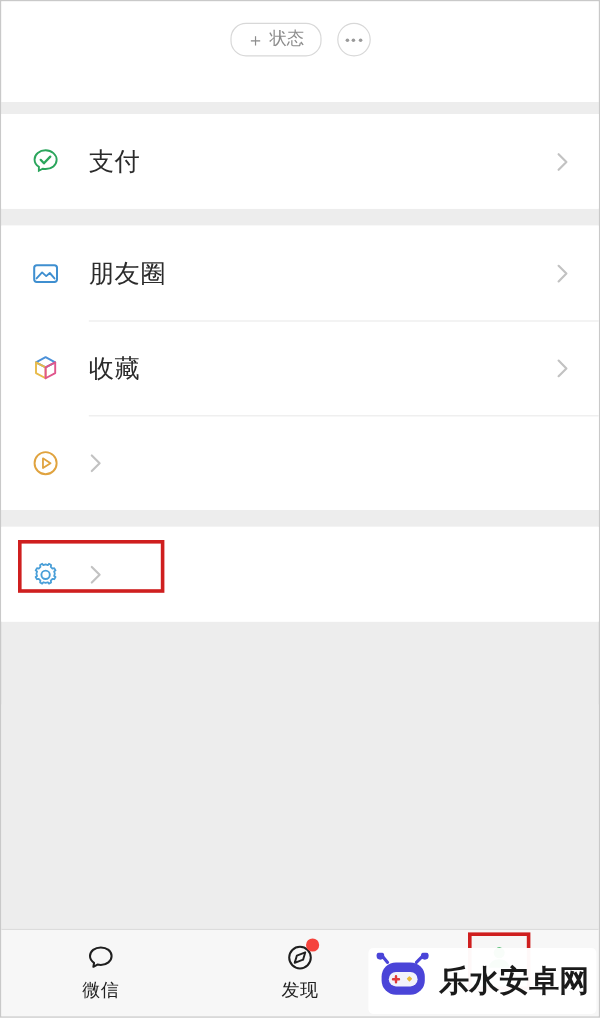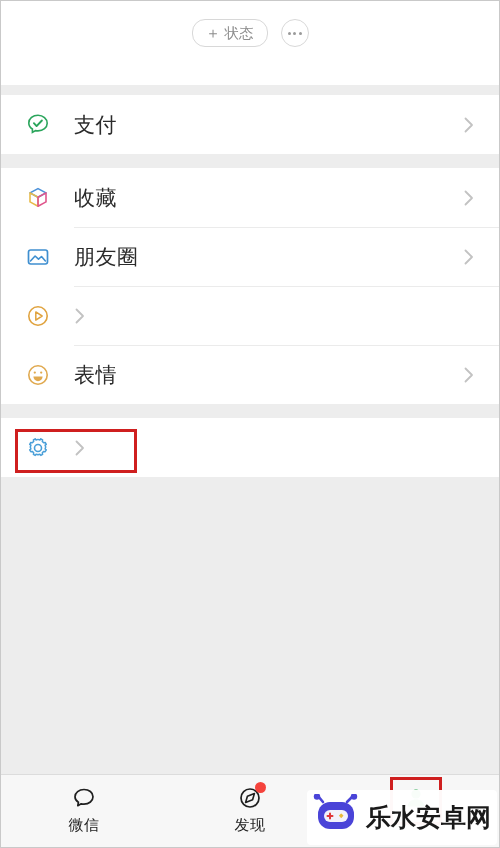--- a/index.html
+++ b/index.html
@@ -85,21 +85,21 @@
     height: 14px;
   }
   .gap.tall { height: 10px; }
 
   
   .card { background: #ffffff; }
   .row {
     position: relative;
     display: flex;
     align-items: center;
-    height: 59px;
+    height: 79px;
     padding-left: 22px;
     padding-right: 24px;
     box-sizing: border-box;
     background: #ffffff;
   }
   .row + .row::before {
     content: "";
     position: absolute;
     left: 73px;
     right: 0;
@@ -253,71 +253,57 @@
     </div>
   </div>
 
   <div class="gap"></div>
 
   <div class="card">
 
     <div class="row">
       <span class="ico">
         <svg width="28" height="28" viewBox="0 0 28 28">
+          <rect x="4.5" y="7" width="19" height="14" rx="2.2" fill="none" stroke="#3f8fd0" stroke-width="1.7"></rect>
+          <path d="M6.5 18l4.6-5 3.4 3.1 3-2.6 3.9 4.5" fill="none" stroke="#3f8fd0" stroke-width="1.6" stroke-linecap="round" stroke-linejoin="round"></path>
+        </svg>
+      </span>
+      <span class="label">朋友圈</span>
+      <svg class="chev" viewBox="0 0 12 20">
+        <path d="M2.5 3.5L9 10l-6.5 6.5" fill="none" stroke="#c2c2c2" stroke-width="1.8" stroke-linecap="round" stroke-linejoin="round"></path>
+      </svg>
+    </div>
+
+    <div class="row">
+      <span class="ico">
+        <svg width="28" height="28" viewBox="0 0 28 28">
           <path d="M14 4.6l8 4.3-8 4.3-8-4.3z" fill="none" stroke="#4a90d9" stroke-width="1.6" stroke-linejoin="round"></path>
           <path d="M6 8.9v9l8 4.3v-9z" fill="none" stroke="#e8bb4a" stroke-width="1.6" stroke-linejoin="round"></path>
           <path d="M22 8.9v9l-8 4.3v-9z" fill="none" stroke="#e0568c" stroke-width="1.6" stroke-linejoin="round"></path>
         </svg>
       </span>
       <span class="label">收藏</span>
       <svg class="chev" viewBox="0 0 12 20">
         <path d="M2.5 3.5L9 10l-6.5 6.5" fill="none" stroke="#c2c2c2" stroke-width="1.8" stroke-linecap="round" stroke-linejoin="round"></path>
       </svg>
     </div>
 
     <div class="row">
       <span class="ico">
         <svg width="28" height="28" viewBox="0 0 28 28">
-          <rect x="4.5" y="7" width="19" height="14" rx="2.2" fill="none" stroke="#3f8fd0" stroke-width="1.7"></rect>
-          <path d="M6.5 18l4.6-5 3.4 3.1 3-2.6 3.9 4.5" fill="none" stroke="#3f8fd0" stroke-width="1.6" stroke-linecap="round" stroke-linejoin="round"></path>
-        </svg>
-      </span>
-      <span class="label">朋友圈</span>
-      <svg class="chev" viewBox="0 0 12 20">
-        <path d="M2.5 3.5L9 10l-6.5 6.5" fill="none" stroke="#c2c2c2" stroke-width="1.8" stroke-linecap="round" stroke-linejoin="round"></path>
-      </svg>
-    </div>
-
-    <div class="row">
-      <span class="ico">
-        <svg width="28" height="28" viewBox="0 0 28 28">
           <circle cx="14" cy="14" r="9.2" fill="none" stroke="#e0a33f" stroke-width="1.6"></circle>
           <path d="M11.8 9.9l6.3 4.1-6.3 4.1z" fill="none" stroke="#e0a33f" stroke-width="1.5" stroke-linejoin="round"></path>
         </svg>
       </span>
       <svg class="chev" viewBox="0 0 12 20">
         <path d="M2.5 3.5L9 10l-6.5 6.5" fill="none" stroke="#c2c2c2" stroke-width="1.8" stroke-linecap="round" stroke-linejoin="round"></path>
       </svg>
     </div>
 
 
-    <div class="row">
-      <span class="ico">
-        <svg width="28" height="28" viewBox="0 0 28 28">
-          <circle cx="14" cy="14" r="9.2" fill="none" stroke="#e0a94f" stroke-width="1.6"></circle>
-          <circle cx="10.8" cy="11.6" r="1.15" fill="#e0a94f"></circle>
-          <circle cx="17.2" cy="11.6" r="1.15" fill="#e0a94f"></circle>
-          <path d="M9.4 15.6h9.2a4.6 4.6 0 0 1-9.2 0z" fill="#e0a94f"></path>
-        </svg>
-      </span>
-      <span class="label">表情</span>
-      <svg class="chev" viewBox="0 0 12 20">
-        <path d="M2.5 3.5L9 10l-6.5 6.5" fill="none" stroke="#c2c2c2" stroke-width="1.8" stroke-linecap="round" stroke-linejoin="round"></path>
-      </svg>
-    </div>
   </div>
 
   <div class="gap"></div>
 
   <div class="card">
     <div class="row annotated">
       <span class="ico">
         <svg width="28" height="28" viewBox="0 0 28 28">
           <path d="M14 5.4l1.9.6.9-1.2 1.8 1.1-.3 1.5 1.4 1.4 1.5-.3 1.1 1.8-1.2.9.6 1.9-.6 1.9 1.2.9-1.1 1.8-1.5-.3-1.4 1.4.3 1.5-1.8 1.1-.9-1.2-1.9.6-1.9-.6-.9 1.2-1.8-1.1.3-1.5-1.4-1.4-1.5.3-1.1-1.8 1.2-.9-.6-1.9.6-1.9-1.2-.9 1.1-1.8 1.5.3 1.4-1.4-.3-1.5 1.8-1.1.9 1.2z" fill="none" stroke="#4a9fd8" stroke-width="1.5" stroke-linejoin="round"></path>
           <circle cx="14" cy="14" r="3.5" fill="none" stroke="#4a9fd8" stroke-width="1.6"></circle>

